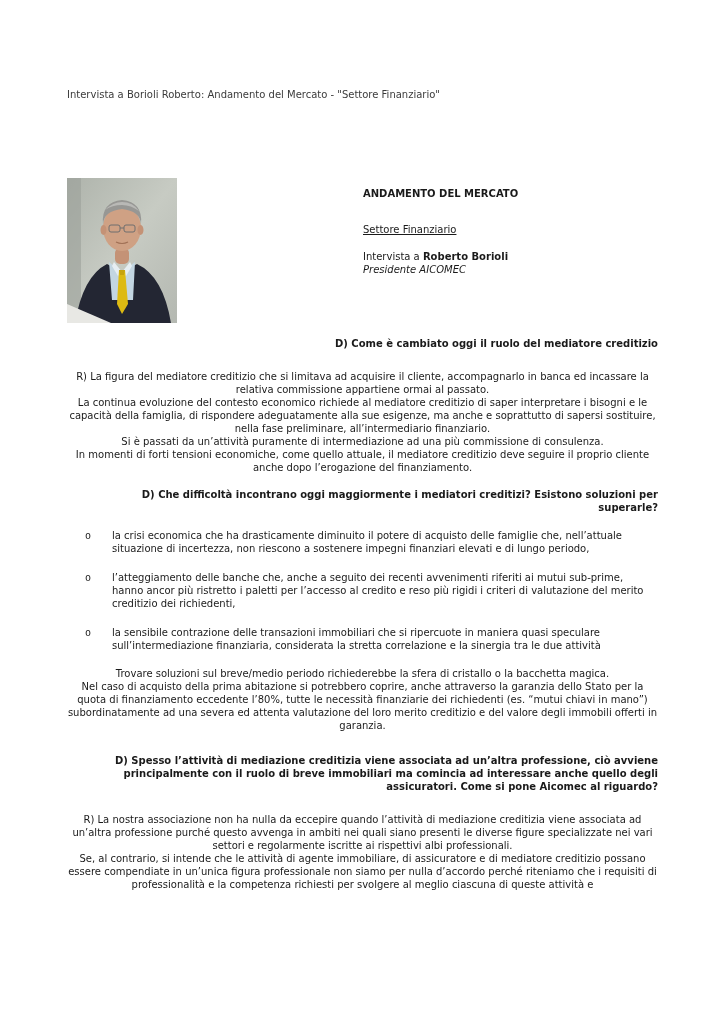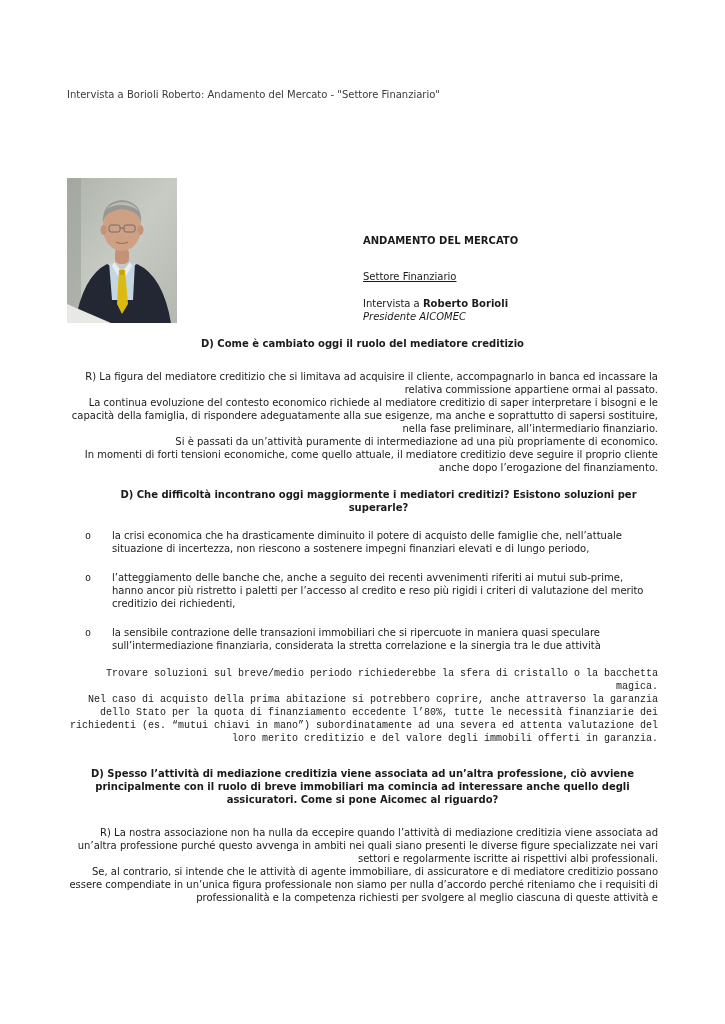--- a/index.html
+++ b/index.html
@@ -3,41 +3,41 @@
 <meta charset="utf-8">
 <style>
   html,body{margin:0;padding:0;background:#ffffff;}
   body{
     width:725px;height:1024px;overflow:hidden;
     font-family:"DejaVu Sans","Liberation Sans",sans-serif;
     font-size:10px;line-height:13px;color:#1a1a1a;
   }
   .page{box-sizing:border-box;width:725px;height:1024px;padding:88px 67px 0 67px;}
   .doc-title{color:#3b3b3b;text-align:left;}
-  .profile-row{display:flex;margin-top:77px;align-items:flex-end;}
+  .profile-row{display:flex;margin-top:77px;align-items:flex-start;}
   .photo{width:110px;height:145px;flex:0 0 110px;overflow:hidden;background:#bfc3bc;}
   .photo svg{display:block;}
   .profile-text{margin-left:186px;padding-top:9px;}
   .profile-title{font-weight:bold;}
   .profile-subtitle{margin-top:23px;text-decoration:underline;}
   .interview-line{margin-top:14px;}
   .interview-name{font-weight:bold;}
   .role-line{font-style:italic;}
-  .question{font-weight:bold;text-align:center;}
+  .question{font-weight:bold;text-align:right;}
   .q1{margin-top:14px;}
-  .answer{text-align:right;}
+  .answer{text-align:center;}
   .a1{margin-top:20px;}
   .q2{margin-top:14px;margin-left:32px;}
   .a2-intro{margin-top:18px;}
   .bullets{margin-top:15px;}
   .bullet{display:flex;text-align:left;}
   .bullet + .bullet{margin-top:16px;}
   .bullet-marker{flex:0 0 27px;margin-left:18px;font-family:"DejaVu Sans Mono","Liberation Mono",monospace;}
   .bullet-text{flex:1;padding-right:8px;}
-  .a2-cont{margin-top:15px;font-family:Liberation Mono, monospace;}
+  .a2-cont{margin-top:15px;}
   .q3{margin-top:22px;}
   .a3{margin-top:20px;}
   .sentence{display:block;}
 </style>
 </head>
 <body>
 
 <div class="page">
 
   <div class="doc-title">Intervista a Borioli Roberto: Andamento del Mercato - "Settore Finanziario"</div>
@@ -90,21 +90,21 @@
       <div class="interview-line"><span>Intervista a </span><span class="interview-name">Roberto Borioli</span></div>
       <div class="role-line">Presidente AICOMEC</div>
     </div>
   </div>
 
   <div class="question q1">D) Come è cambiato oggi il ruolo del mediatore creditizio</div>
 
   <div class="answer a1">
     <span class="sentence">R) La figura del mediatore creditizio che si limitava ad acquisire il cliente, accompagnarlo in banca ed incassare la relativa commissione appartiene ormai al passato.</span>
     <span class="sentence">La continua evoluzione del contesto economico richiede al mediatore creditizio di saper interpretare i bisogni e le capacità della famiglia, di rispondere adeguatamente alla sue esigenze, ma anche e soprattutto di sapersi sostituire, nella fase preliminare, all’intermediario finanziario.</span>
-    <span class="sentence">Si è passati da un’attività puramente di intermediazione ad una più propriamente di economico.</span>
+    <span class="sentence">Si è passati da un’attività puramente di intermediazione ad una più commissione di consulenza.</span>
     <span class="sentence">In momenti di forti tensioni economiche, come quello attuale, il mediatore creditizio deve seguire il proprio cliente anche dopo l’erogazione del finanziamento.</span>
   </div>
 
   <div class="question q2">D) Che difficoltà incontrano oggi maggiormente i mediatori creditizi? Esistono soluzioni per superarle?</div>
 
 
   <div class="bullets">
     <div class="bullet">
       <span class="bullet-marker">o</span>
       <span class="bullet-text">la crisi economica che ha drasticamente diminuito il potere di acquisto delle famiglie che, nell’attuale situazione di incertezza, non riescono a sostenere impegni finanziari elevati e di lungo periodo,</span>

